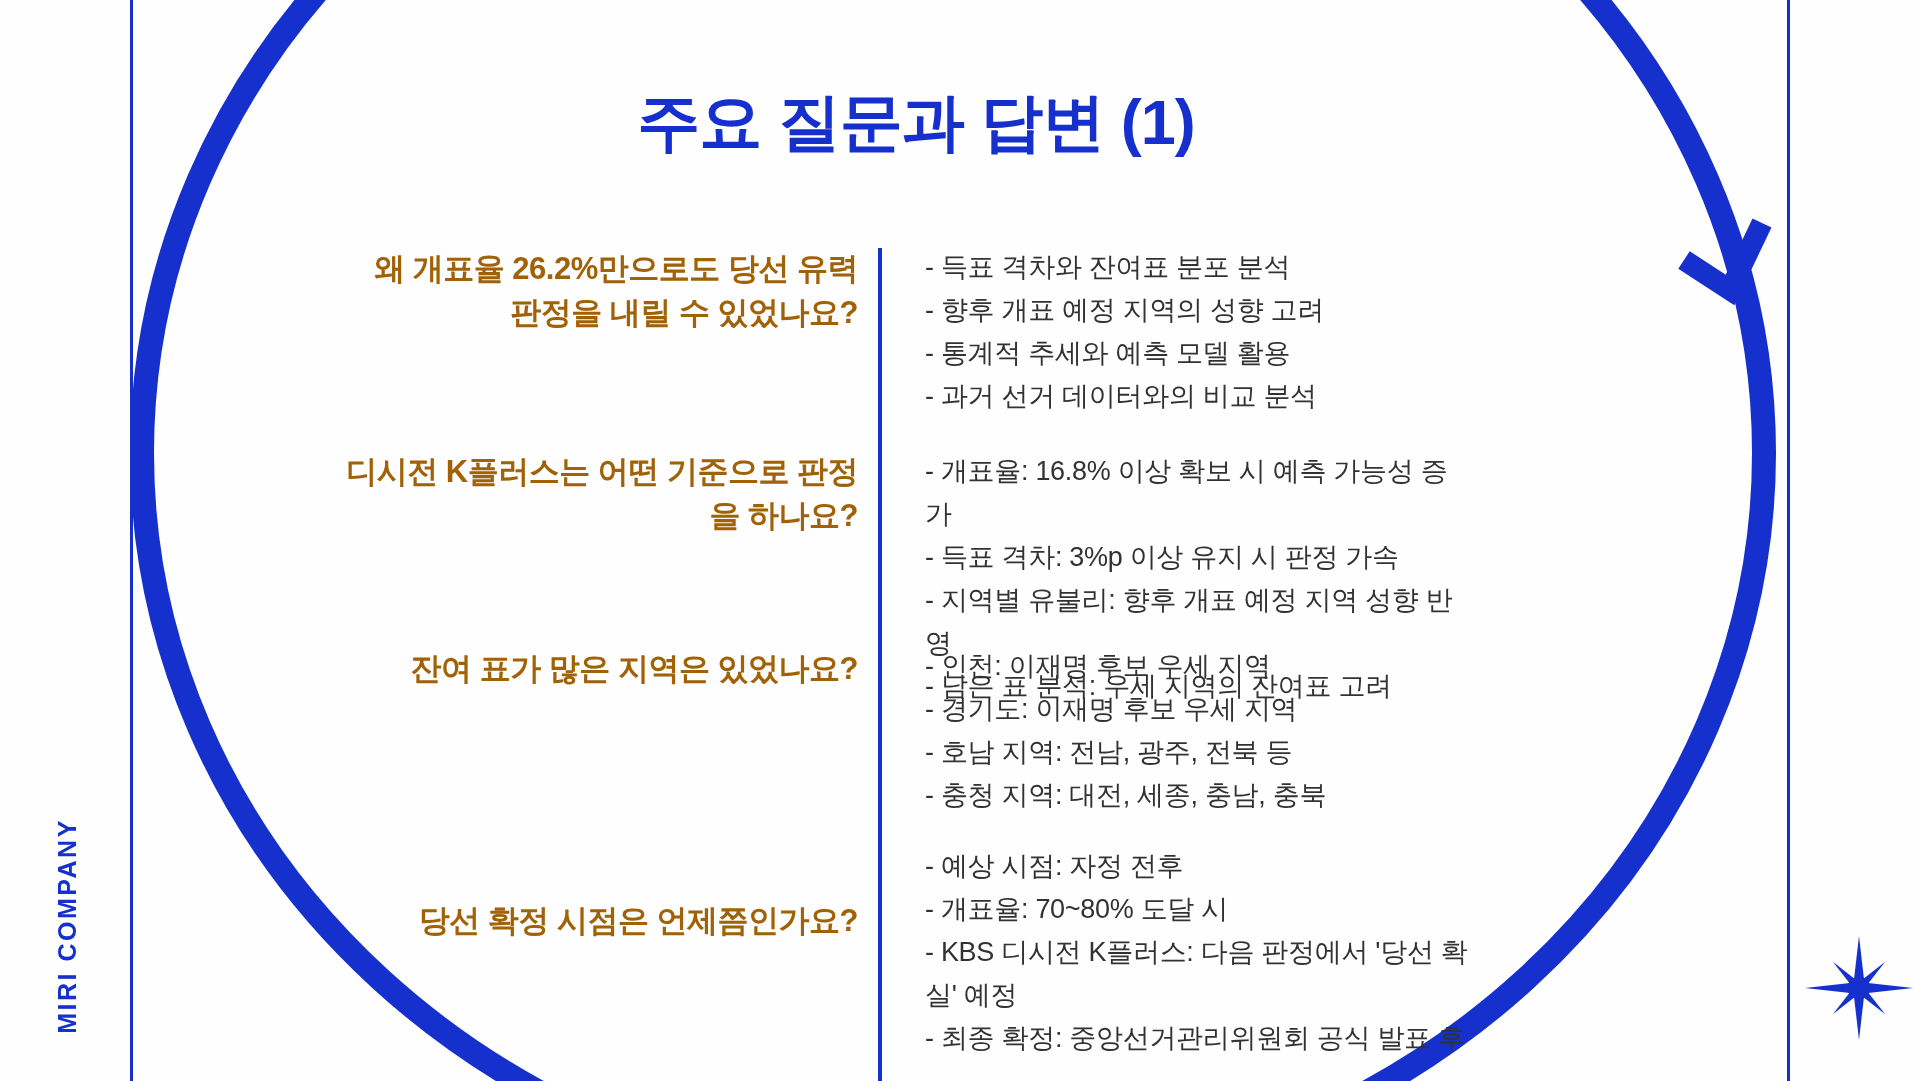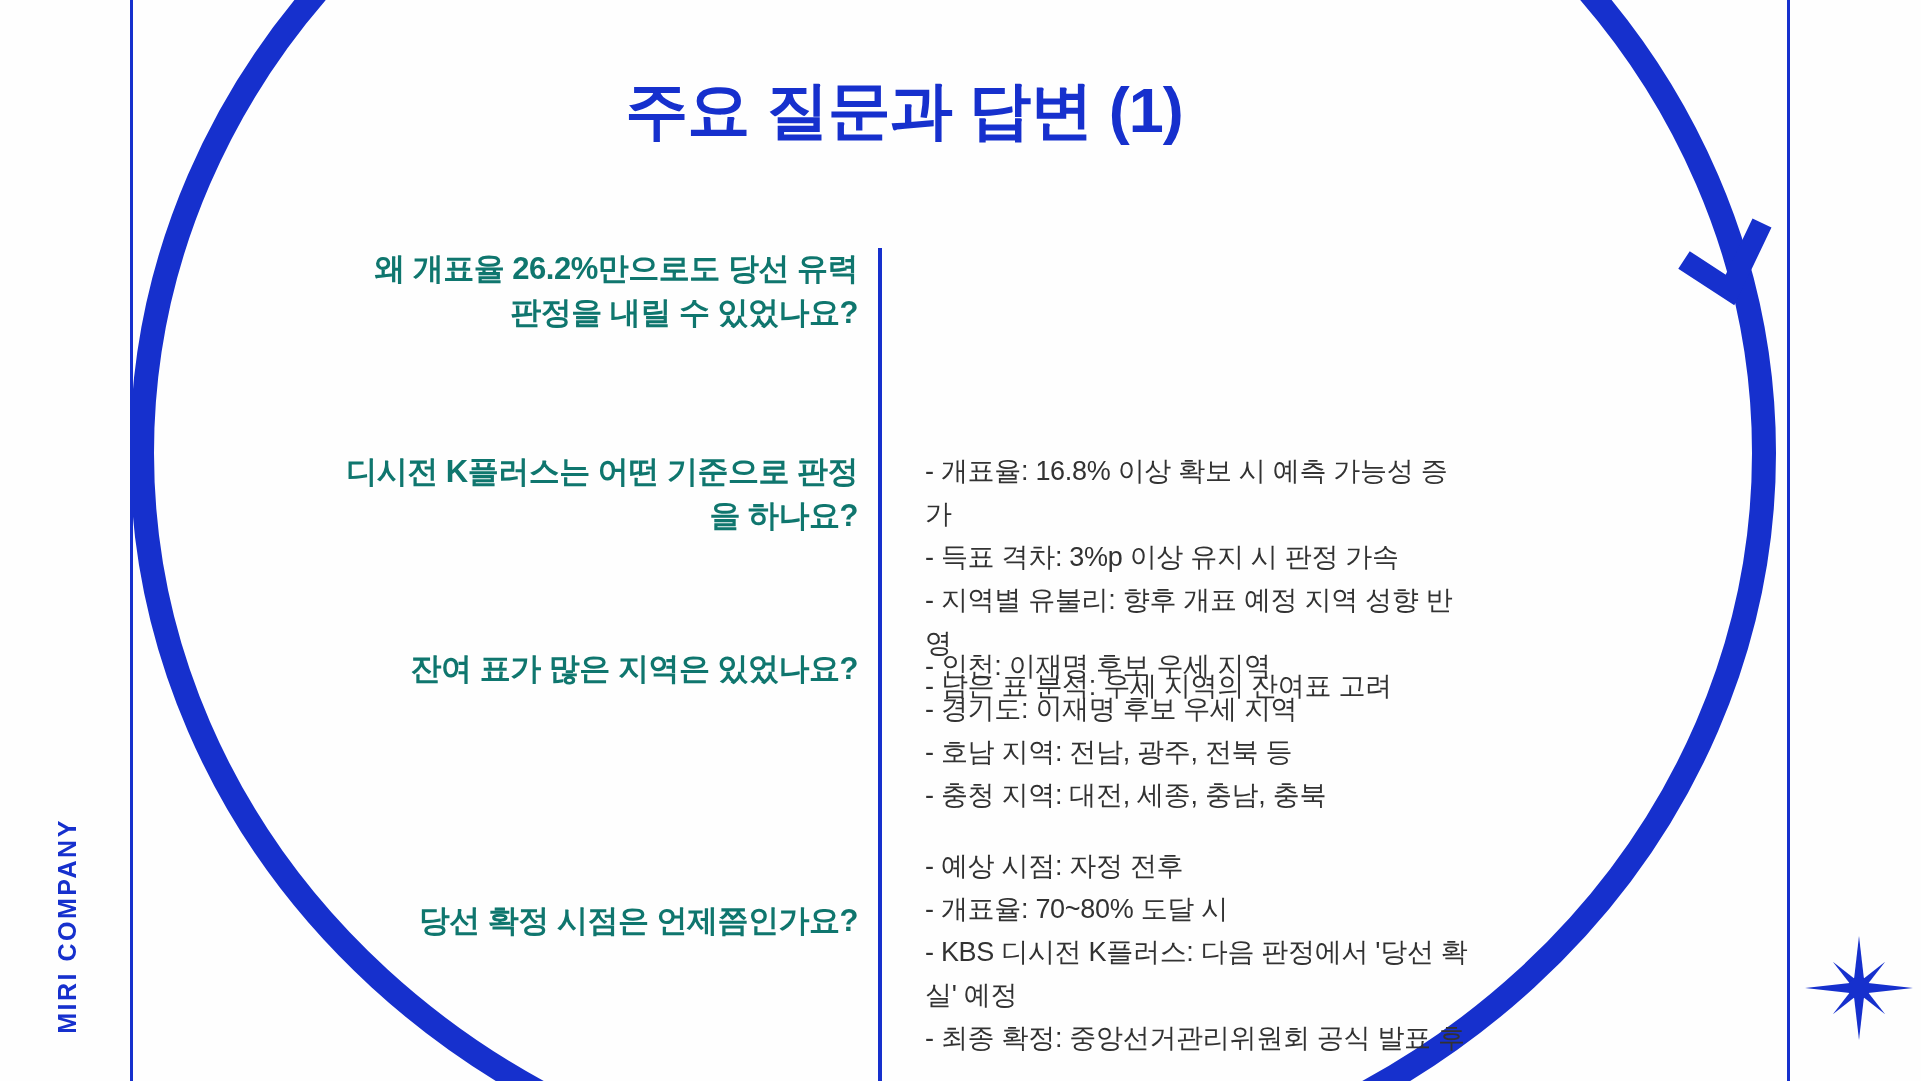--- a/index.html
+++ b/index.html
@@ -9,37 +9,37 @@
     overflow:hidden;
     background:#fefefe;
     font-family:"Liberation Sans", sans-serif;
   }
   .deco{position:absolute;left:0;top:0;width:1921px;height:1081px;}
   .vline{position:absolute;top:0;bottom:0;width:3px;background:#1630CD;}
   .vline.left{left:130px;}
   .vline.right{left:1787px;}
   .divider{position:absolute;left:878px;top:248px;height:833px;width:4px;background:#1630CD;}
   .title{
-    position:absolute;left:0;top:68px;width:1808px;margin:0;
+    position:absolute;left:0;top:68px;width:1808px;margin:12px;
     text-align:center;
     font-size:63px;font-weight:800;letter-spacing:-1px;
     color:#1630CD;
   }
   .brand{
     position:absolute;left:-52px;top:911px;width:240px;height:30px;
     transform:rotate(-90deg);transform-origin:center;
     text-align:center;
     font-size:25px;font-weight:600;letter-spacing:2.5px;
     color:#1630CD;
   }
   .q{
     position:absolute;right:1063px;width:620px;
     text-align:right;
     font-size:31px;font-weight:700;line-height:44px;letter-spacing:-0.5px;
-    color:#0f766e;
+    color:#a16207;
   }
   .a{
     position:absolute;left:925px;width:545px;
     text-align:left;
     font-size:27px;font-weight:400;line-height:43px;letter-spacing:-0.3px;
     color:#323232;
   }
 </style>
 </head>
 <body>
@@ -63,20 +63,26 @@
   <div class="divider"></div>
 
   <h1 class="title">주요 질문과 답변 (1)</h1>
 
   <div class="brand">MIRI COMPANY</div>
 
   <div class="q" style="top:247px">
     <div>왜 개표율 26.2%만으로도 당선 유력</div>
     <div>판정을 내릴 수 있었나요?</div>
   </div>
+  <div class="a" style="top:246px">
+    <div>- 득표 격차와 잔여표 분포 분석</div>
+    <div>- 향후 개표 예정 지역의 성향 고려</div>
+    <div>- 통계적 추세와 예측 모델 활용</div>
+    <div>- 과거 선거 데이터와의 비교 분석</div>
+  </div>
 
   <div class="q" style="top:450px">
     <div>디시전 K플러스는 어떤 기준으로 판정</div>
     <div>을 하나요?</div>
   </div>
   <div class="a" style="top:450px">
     <div>- 개표율: 16.8% 이상 확보 시 예측 가능성 증가</div>
     <div>- 득표 격차: 3%p 이상 유지 시 판정 가속</div>
     <div>- 지역별 유불리: 향후 개표 예정 지역 성향 반영</div>
     <div>- 남은 표 분석: 우세 지역의 잔여표 고려</div>

